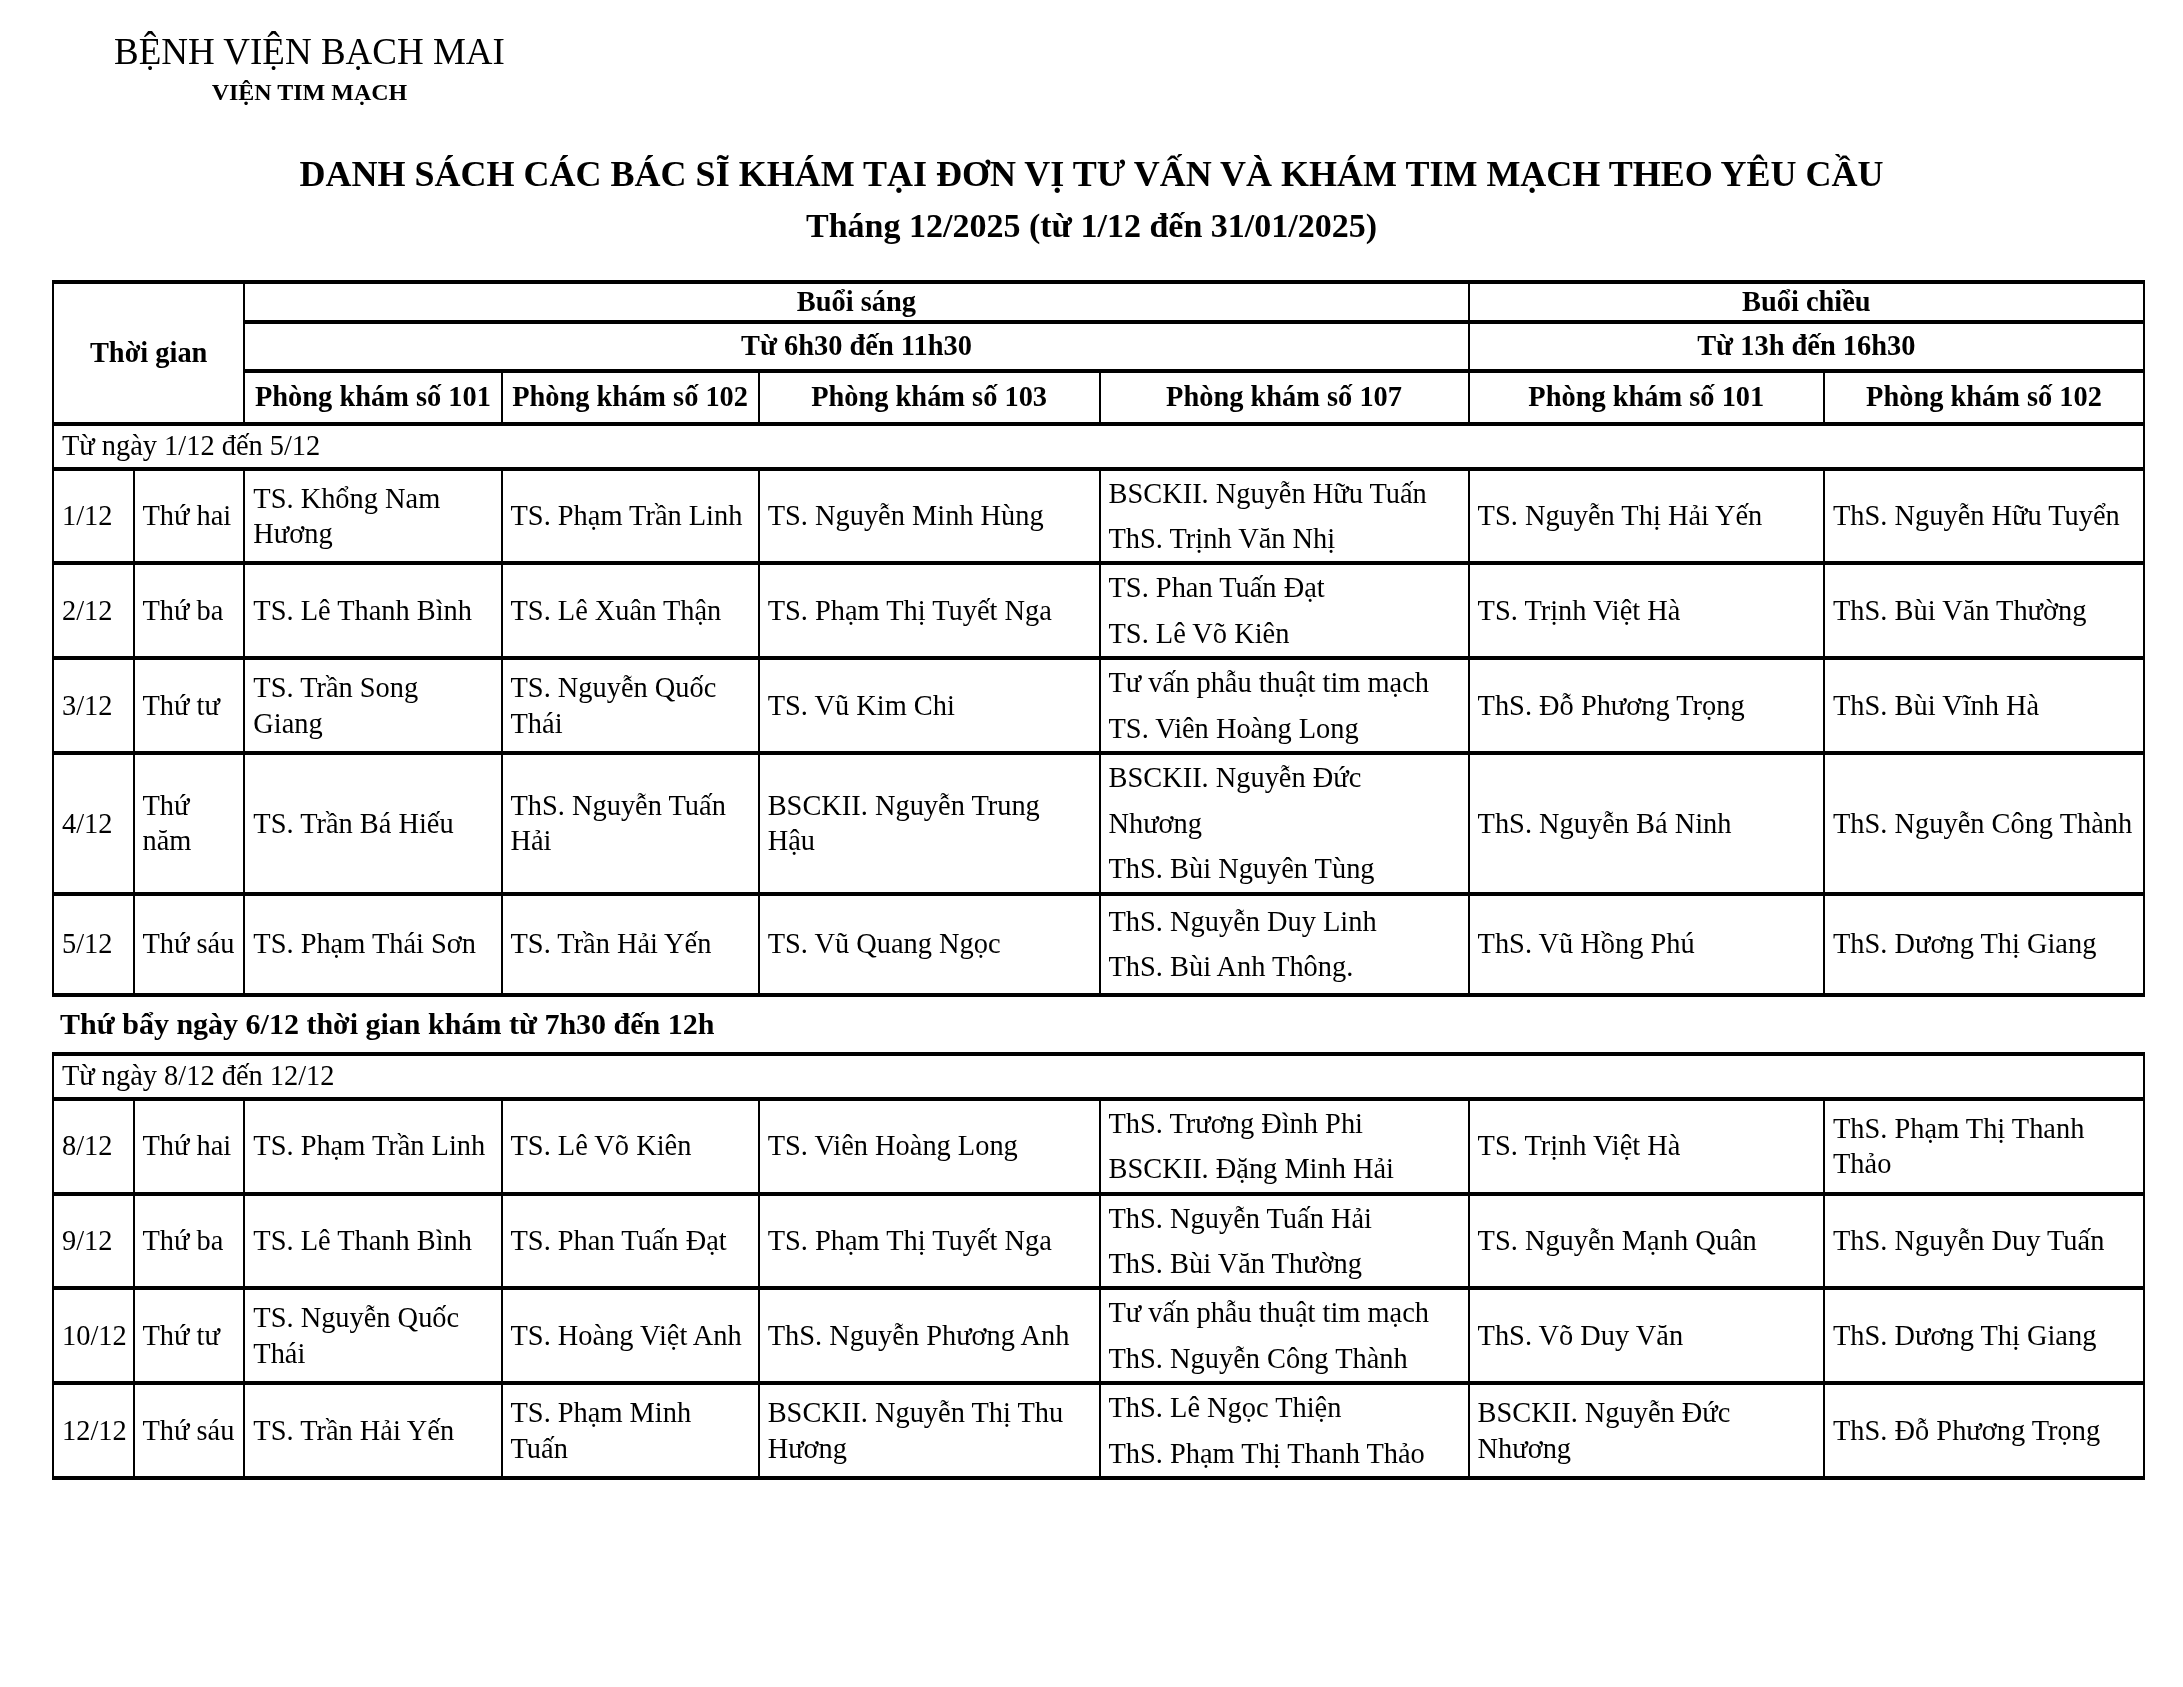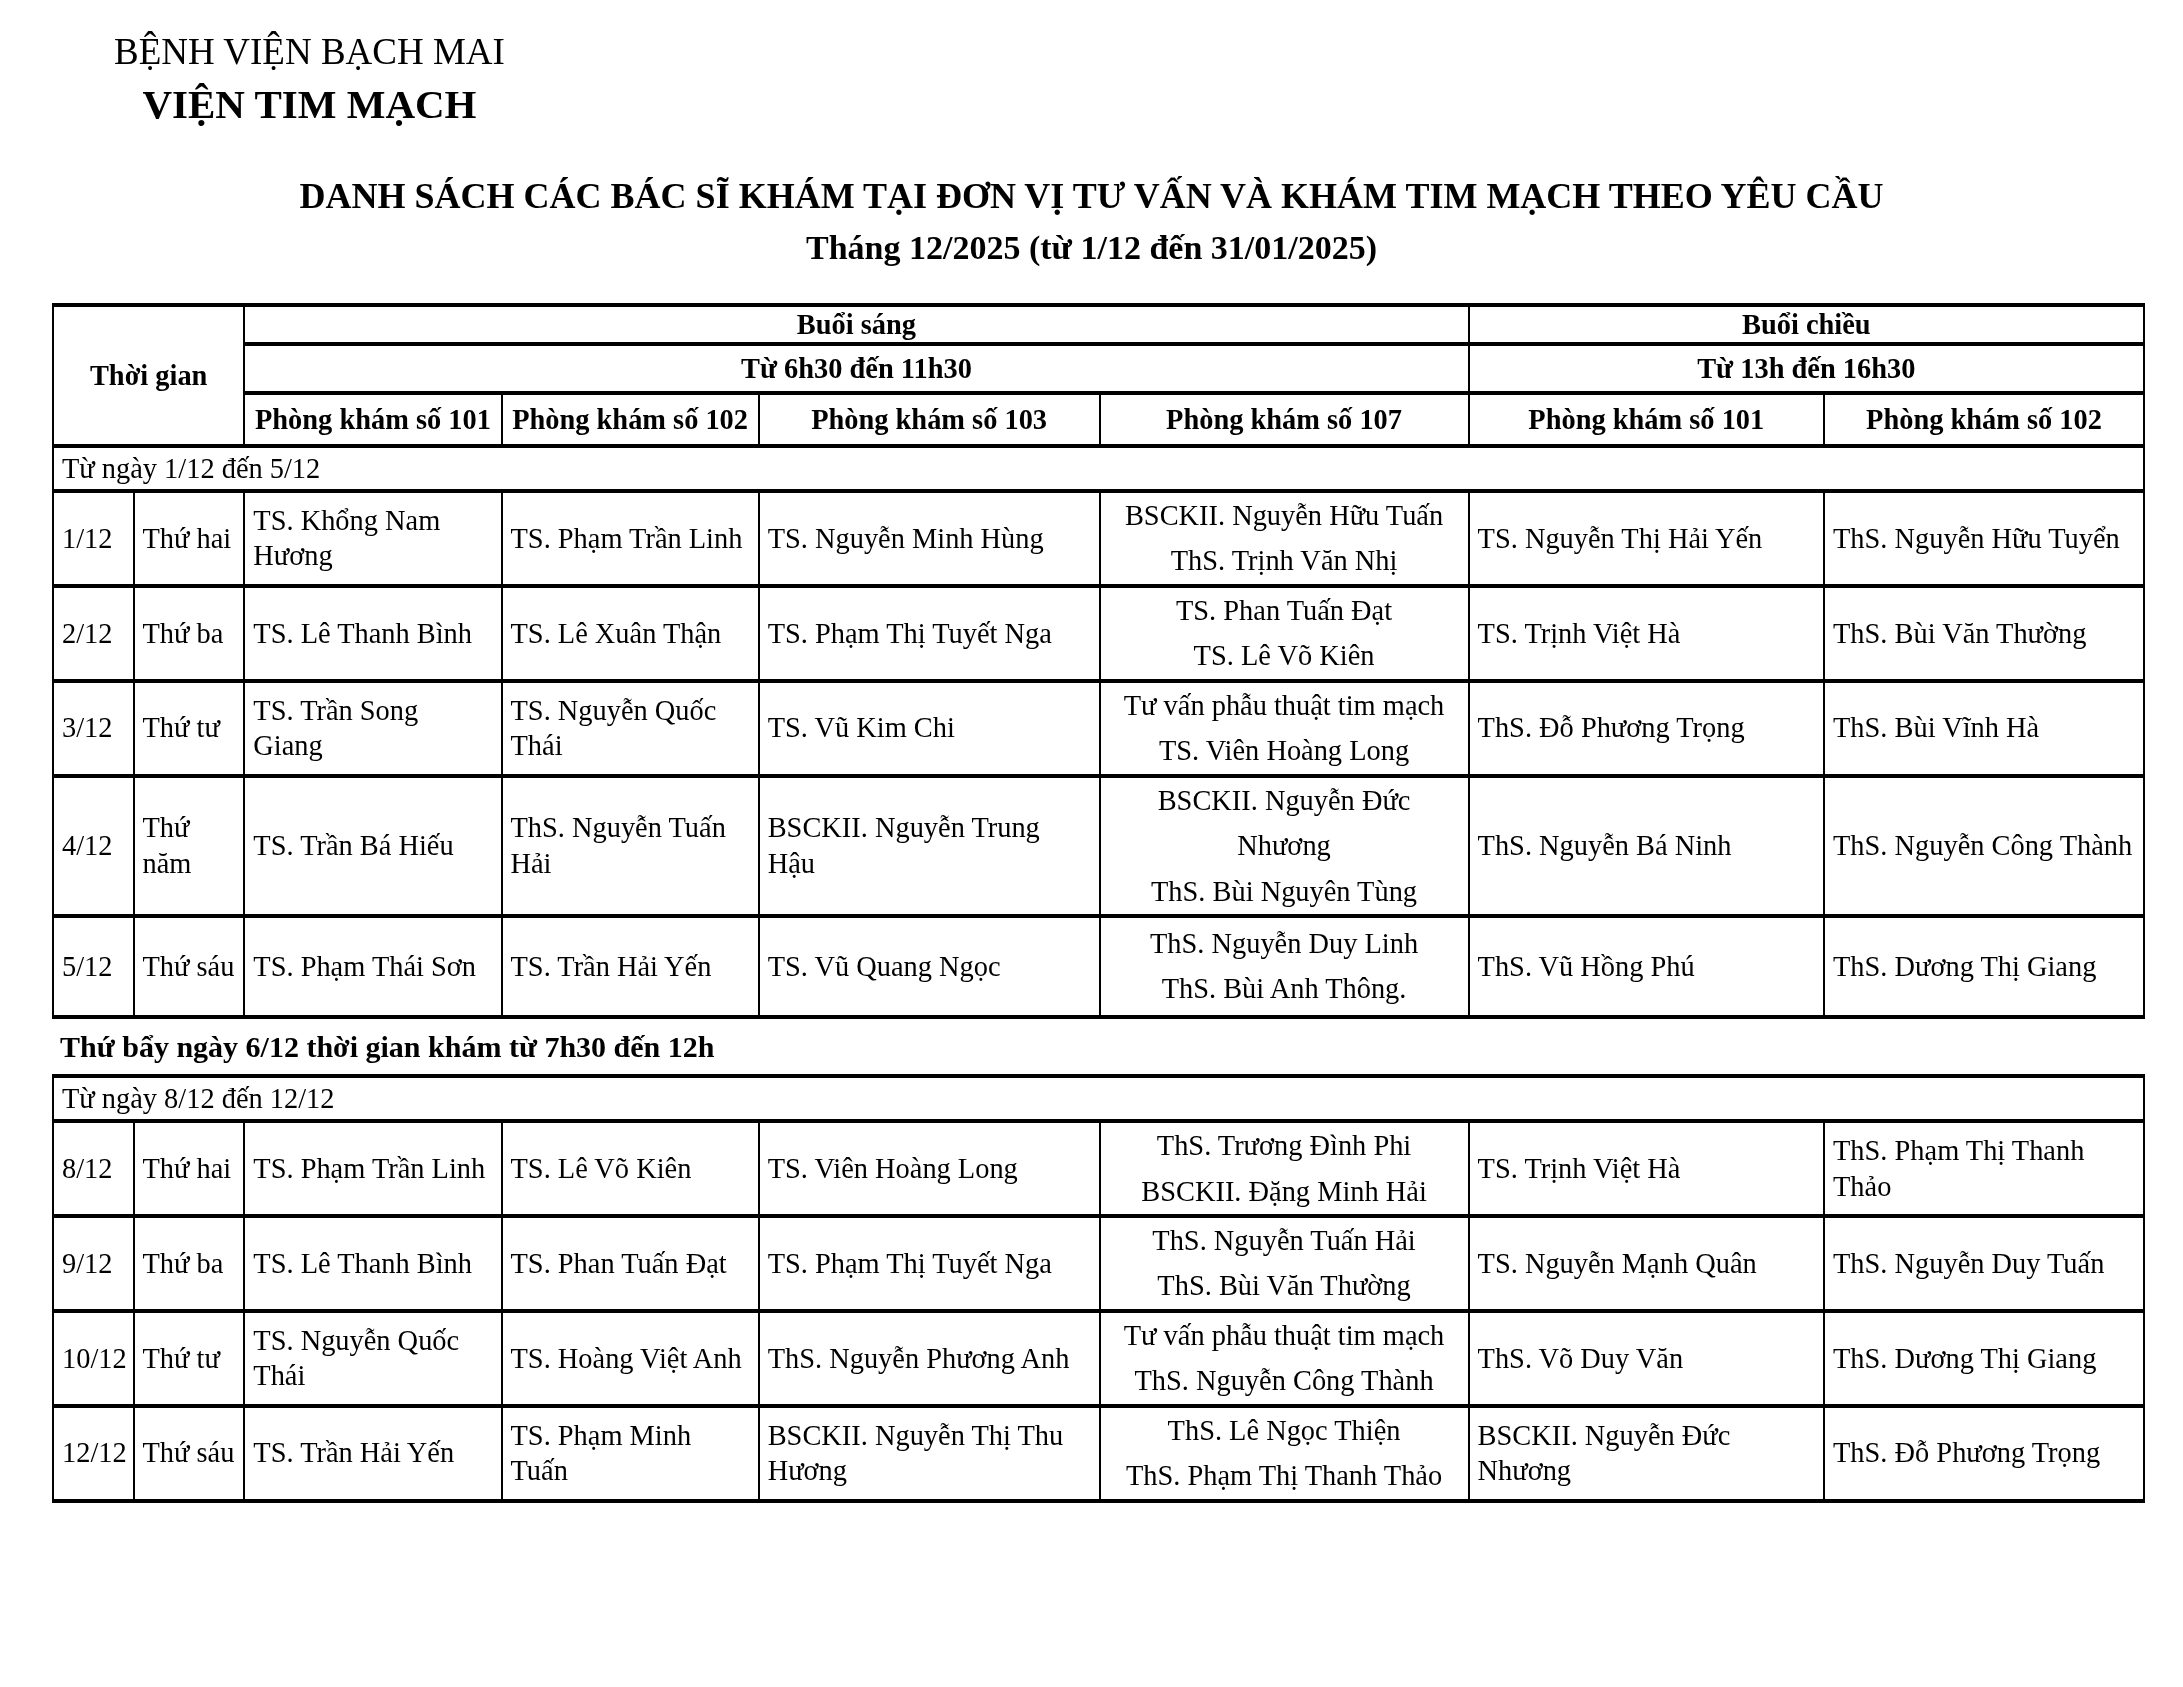--- a/index.html
+++ b/index.html
@@ -4,42 +4,42 @@
 <style>
   html,body { margin:0; padding:0; background:#ffffff; }
   body {
     width:2183px; height:1687px;
     font-family:"Liberation Serif", serif;
     color:#000;
     -webkit-font-smoothing:antialiased;
   }
   .org-block { margin:28px 0 0 114px; width:fit-content; text-align:center; line-height:1.32; }
   .org-line1 { font-size:37px; font-weight:normal; }
-  .org-line2 { font-size:41px; font-weight:bold; }
+  .org-line2 { font-size:24px; font-weight:bold; }
   .title-block { text-align:center; margin-top:42px; line-height:1.3; }
   .title-line1 { font-size:36px; font-weight:bold; }
   .title-line2 { font-size:34px; font-weight:bold; margin-top:6.6px; }
 
   table.sched { border-collapse:collapse; table-layout:fixed; width:2093px; margin-left:52px; }
   table.sched td, table.sched th {
     border:2.6px solid #000;
     border-top-width:4.6px; border-bottom-width:4.6px;
     font-size:28.4px; font-weight:normal;
     padding:0 8px; vertical-align:middle; text-align:left;
     overflow:hidden; line-height:1.25;
   }
   table.sched th { font-weight:bold; text-align:center; }
   .mt-table { margin-top:32px; }
   tr.hr1 { height:38px; } tr.hr2 { height:49px; } tr.hr3 { height:53px;margin-left:17px; }
   tr.section-row { height:45px; }
   tr.data-row { height:90px; }
   tr.data-row2 { height:79px; }
   td.section-cell { font-weight:bold; padding-left:9.3px; font-size:30px; }
   td.date-cell { text-align:center; padding:0 1.3px; }
-  td.cell-107 div { line-height:1.6;text-align:center; }
+  td.cell-107 div { line-height:1.6; }
   td.kham-cell { text-align:center; }
   td.kham-cell div { line-height:1.75; }
   .out-label { font-weight:bold; font-size:30px; margin:10.6px 0 10.6px 60px; }
 
   
   col.c-date { width:3.85%; }
   col.c-day  { width:5.30%; }
   col.c-m101 { width:12.30%; }
   col.c-m102 { width:12.30%; }
   col.c-m103 { width:16.30%; }

